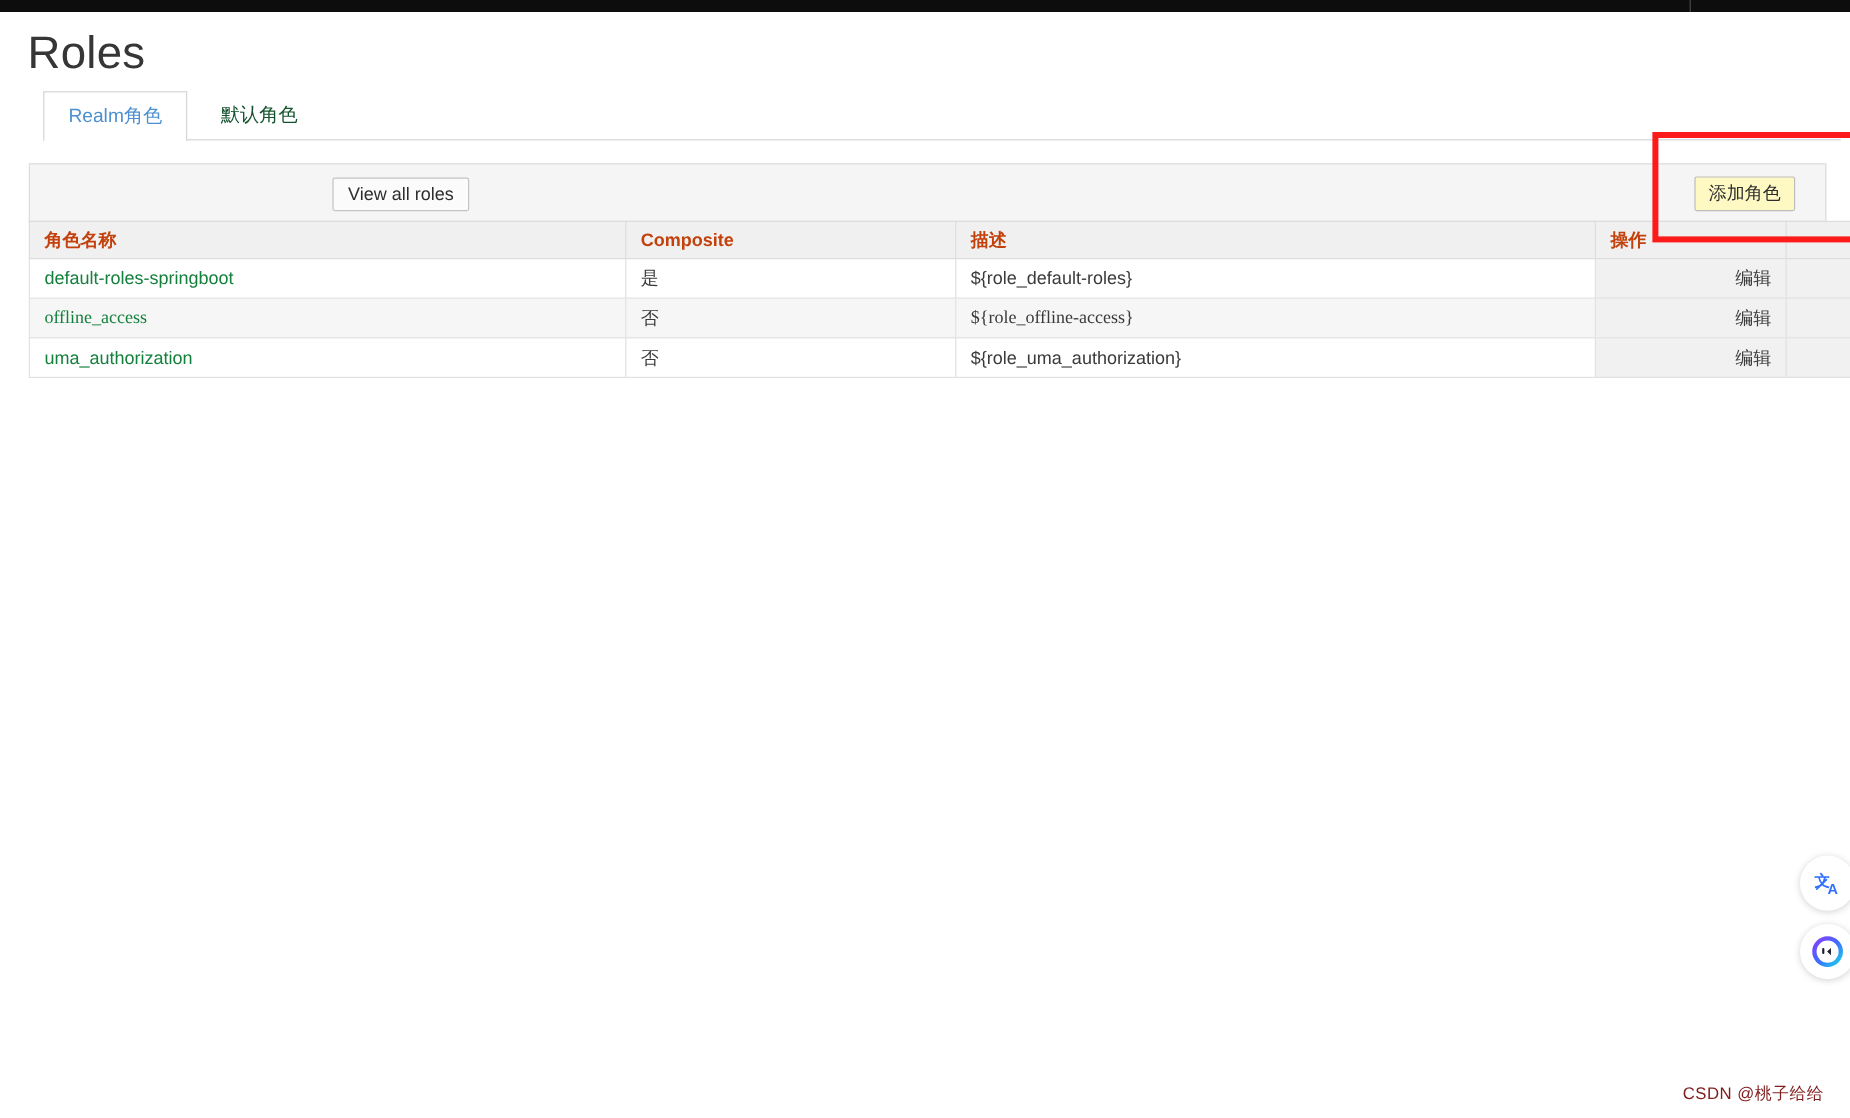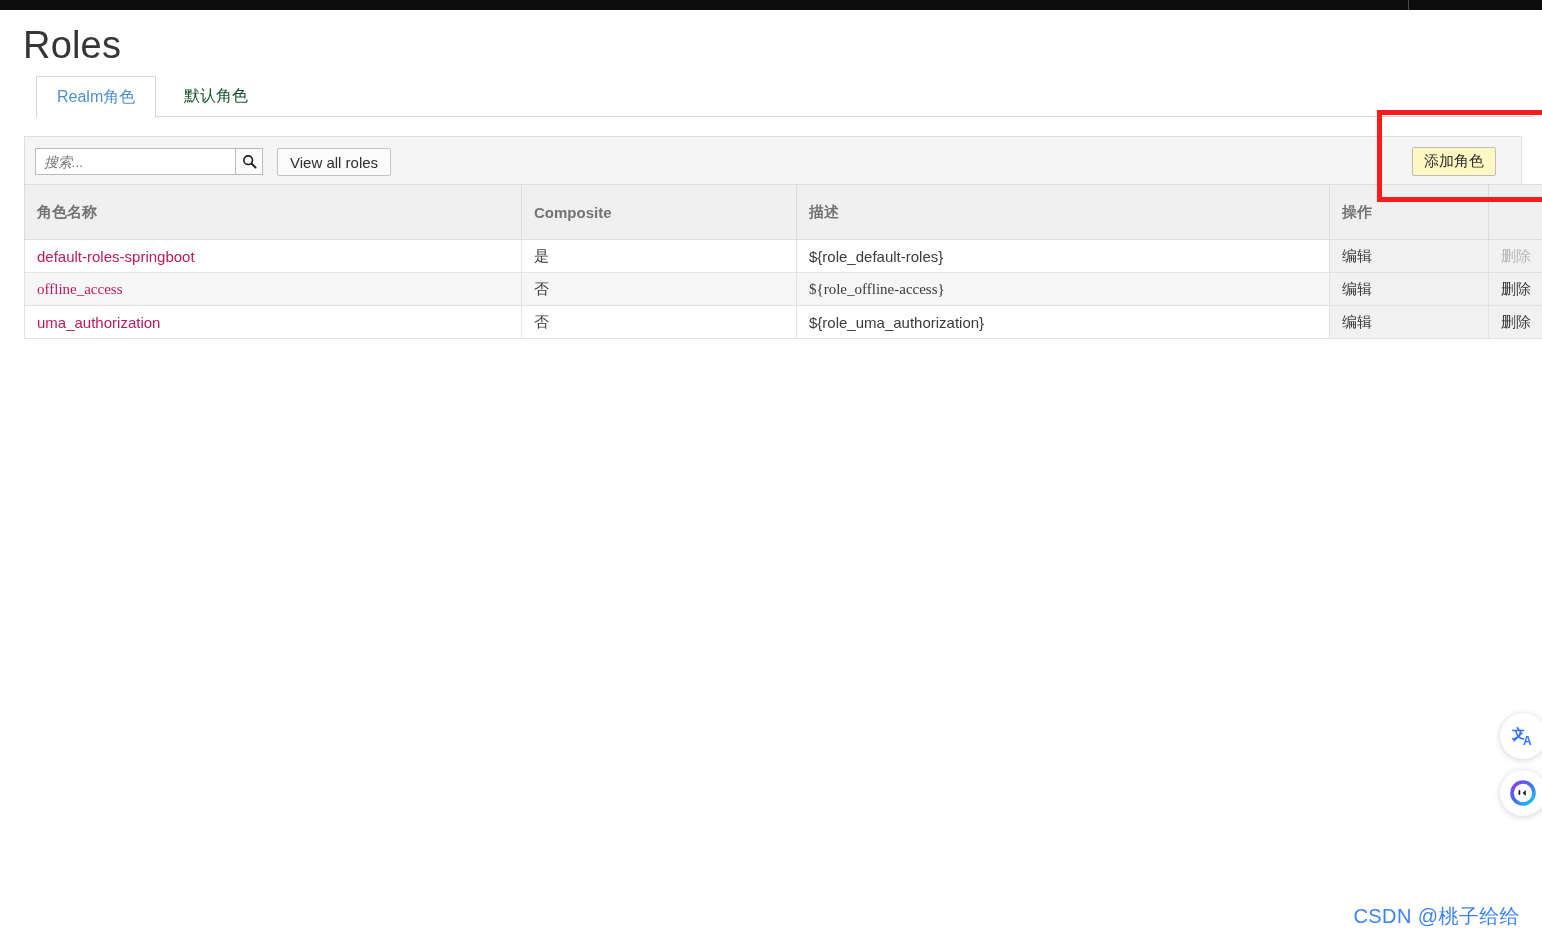--- a/index.html
+++ b/index.html
@@ -173,23 +173,23 @@
     width: 1498px;
     border-collapse: collapse;
     table-layout: fixed;
     font-size: 15px;
   }
   .roles-table th {
     background: #f0f0f0;
     border: 1px solid #dddddd;
     text-align: left;
     font-weight: bold;
-    color: #737373;
+    color: #c2410c;
     height: 30px;
-    padding: 12px 12px;
+    padding: 0 12px;
     font-size: 15px;
   }
   .roles-table td {
     border: 1px solid #e2e2e2;
     height: 32px;
     padding: 0 12px;
     color: #3a3a3a;
     background: #ffffff;
     vertical-align: middle;
   }
@@ -197,26 +197,26 @@
     background: #f6f6f6;
     font-family: Liberation Serif, serif;
   }
   .col-name   { width: 472px; }
   .col-comp   { width: 250px; }
   .col-desc   { width: 508px; }
   .col-act    { width: 134px; }
   .col-act2   { width: 134px; }
 
   .role-link {
-    color: #be185d;
+    color: #15803d;
     text-decoration: none;
     cursor: pointer;
   }
   .act-cell {
-    text-align: left;
+    text-align: right;
     background: #f1f1f1 !important;
     cursor: pointer;
     color: #3a3a3a;
     padding: 0;
   }
   .act-cell.disabled {
     color: #b6b6b6;
     cursor: default;
   }
 
@@ -247,49 +247,40 @@
     cursor: pointer;
   }
   .float-widget.translate { top: 713px; }
   .float-widget.assistant { top: 770px; }
 
   
   .watermark {
     position: absolute;
     top: 903px;
     right: 22px;
-    font-size: 20px;
-    color: #3b82f6;
+    font-size: 14px;
+    color: #7f1d1d;
     letter-spacing: .4px;
   }
 </style>
 </head>
 <body>
 
 <div class="top-strip">
   <div class="top-strip-notch"></div>
 </div>
 
 <div class="page-title">Roles</div>
 
 <div class="tabs">
   <div class="tab active">Realm角色</div>
   <div class="tab inactive">默认角色</div>
 </div>
 
 <div class="toolbar">
-  <div class="search-group">
-    <input class="search-input" type="text" placeholder="搜索..." style="">
-    <button class="search-btn">
-      <svg width="15" height="15" viewBox="0 0 16 16">
-        <circle cx="6.6" cy="6.6" r="4.6" fill="none" stroke="#1d1d1d" stroke-width="1.7"></circle>
-        <line x1="10.1" y1="10.1" x2="14.4" y2="14.4" stroke="#1d1d1d" stroke-width="2" stroke-linecap="round"></line>
-      </svg>
-    </button>
-  </div>
   <button class="view-all-btn">View all roles</button>
   <button class="add-role-btn">添加角色</button>
 </div>
 
 <table class="roles-table">
   <thead>
     <tr>
       <th class="col-name">角色名称</th>
       <th class="col-comp">Composite</th>
       <th class="col-desc">描述</th>

